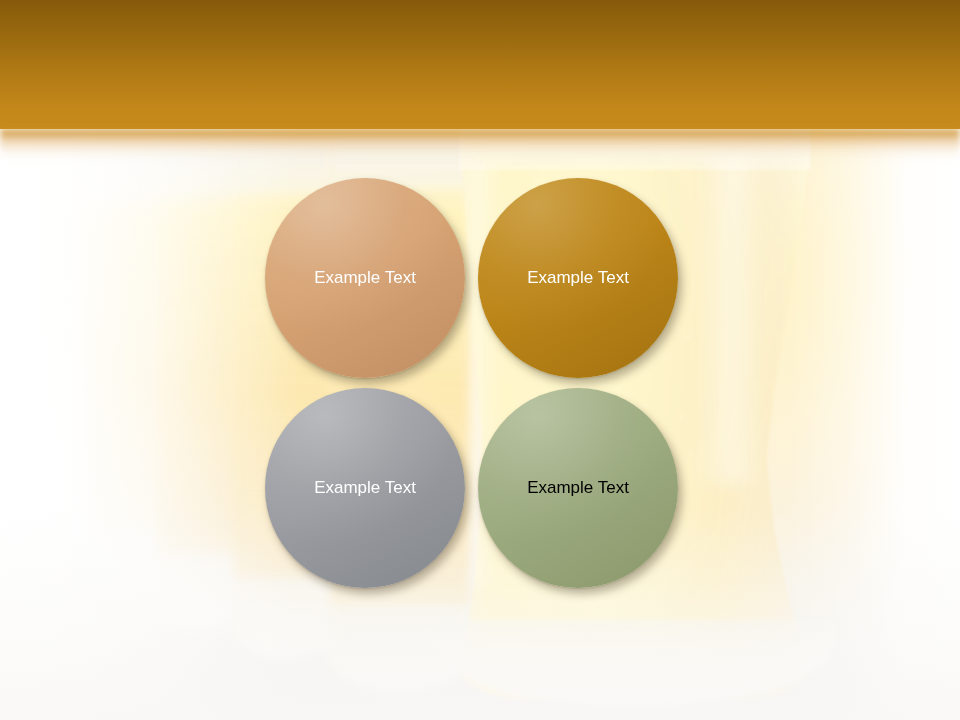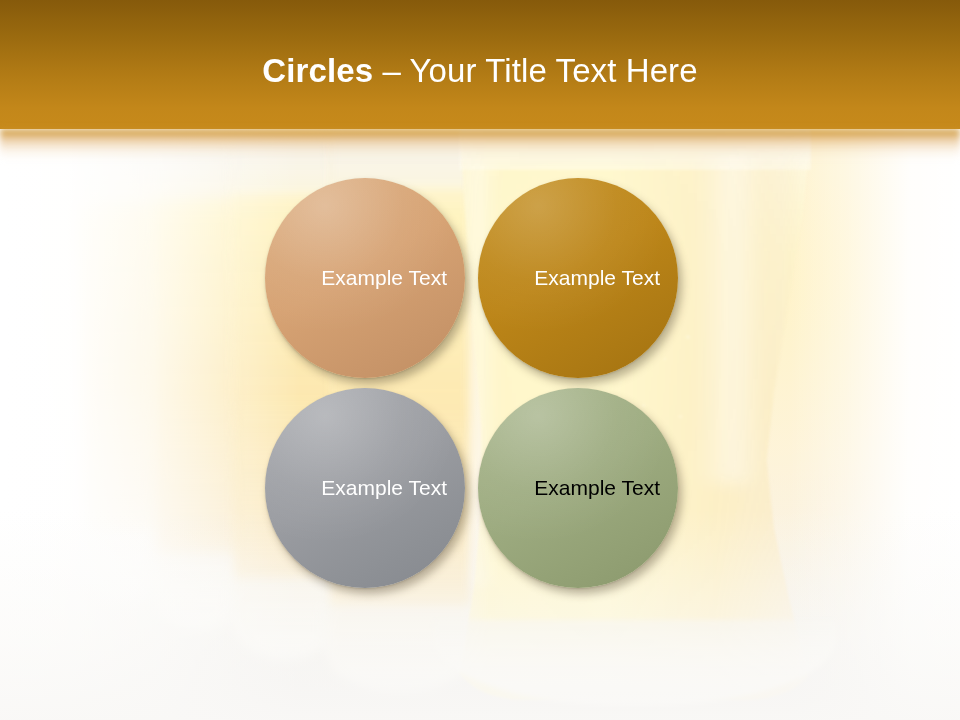--- a/index.html
+++ b/index.html
@@ -237,23 +237,23 @@
     position: absolute;
     inset: 0;
   }
   .circle {
     position: absolute;
     width: 200px;
     height: 200px;
     border-radius: 50%;
     display: flex;
     align-items: center;
-    justify-content: flex-end;
+    justify-content: center;
     text-align: center;
-    font-size: 21px;
+    font-size: 17px;
     line-height: 1.42;
     box-shadow:
       4px 6px 9px rgba(60,48,30,0.34),
       0 1px 2px rgba(60,48,30,0.18);
   }
   .circle .c-label {
     display: block;
     padding: 0 18px;
   }
 
@@ -350,23 +350,20 @@
     </div>
 
     <div class="bg-left-fade"></div>
     <div class="bg-right-fade"></div>
     <div class="bg-bottom-fade"></div>
   </div>
 
   <div class="header-band"></div>
   <div class="header-feather"></div>
 
-  <div class="slide-title">
-    <span class="t-strong">Circles</span><span class="t-rest"> – Your Title Text Here</span>
-  </div>
 
   <div class="circles-layer">
 
     <div class="circle" id="circle-tl">
       <span class="c-label">Example Text</span>
     </div>
 
     <div class="circle" id="circle-tr">
       <span class="c-label">Example Text</span>
     </div>

